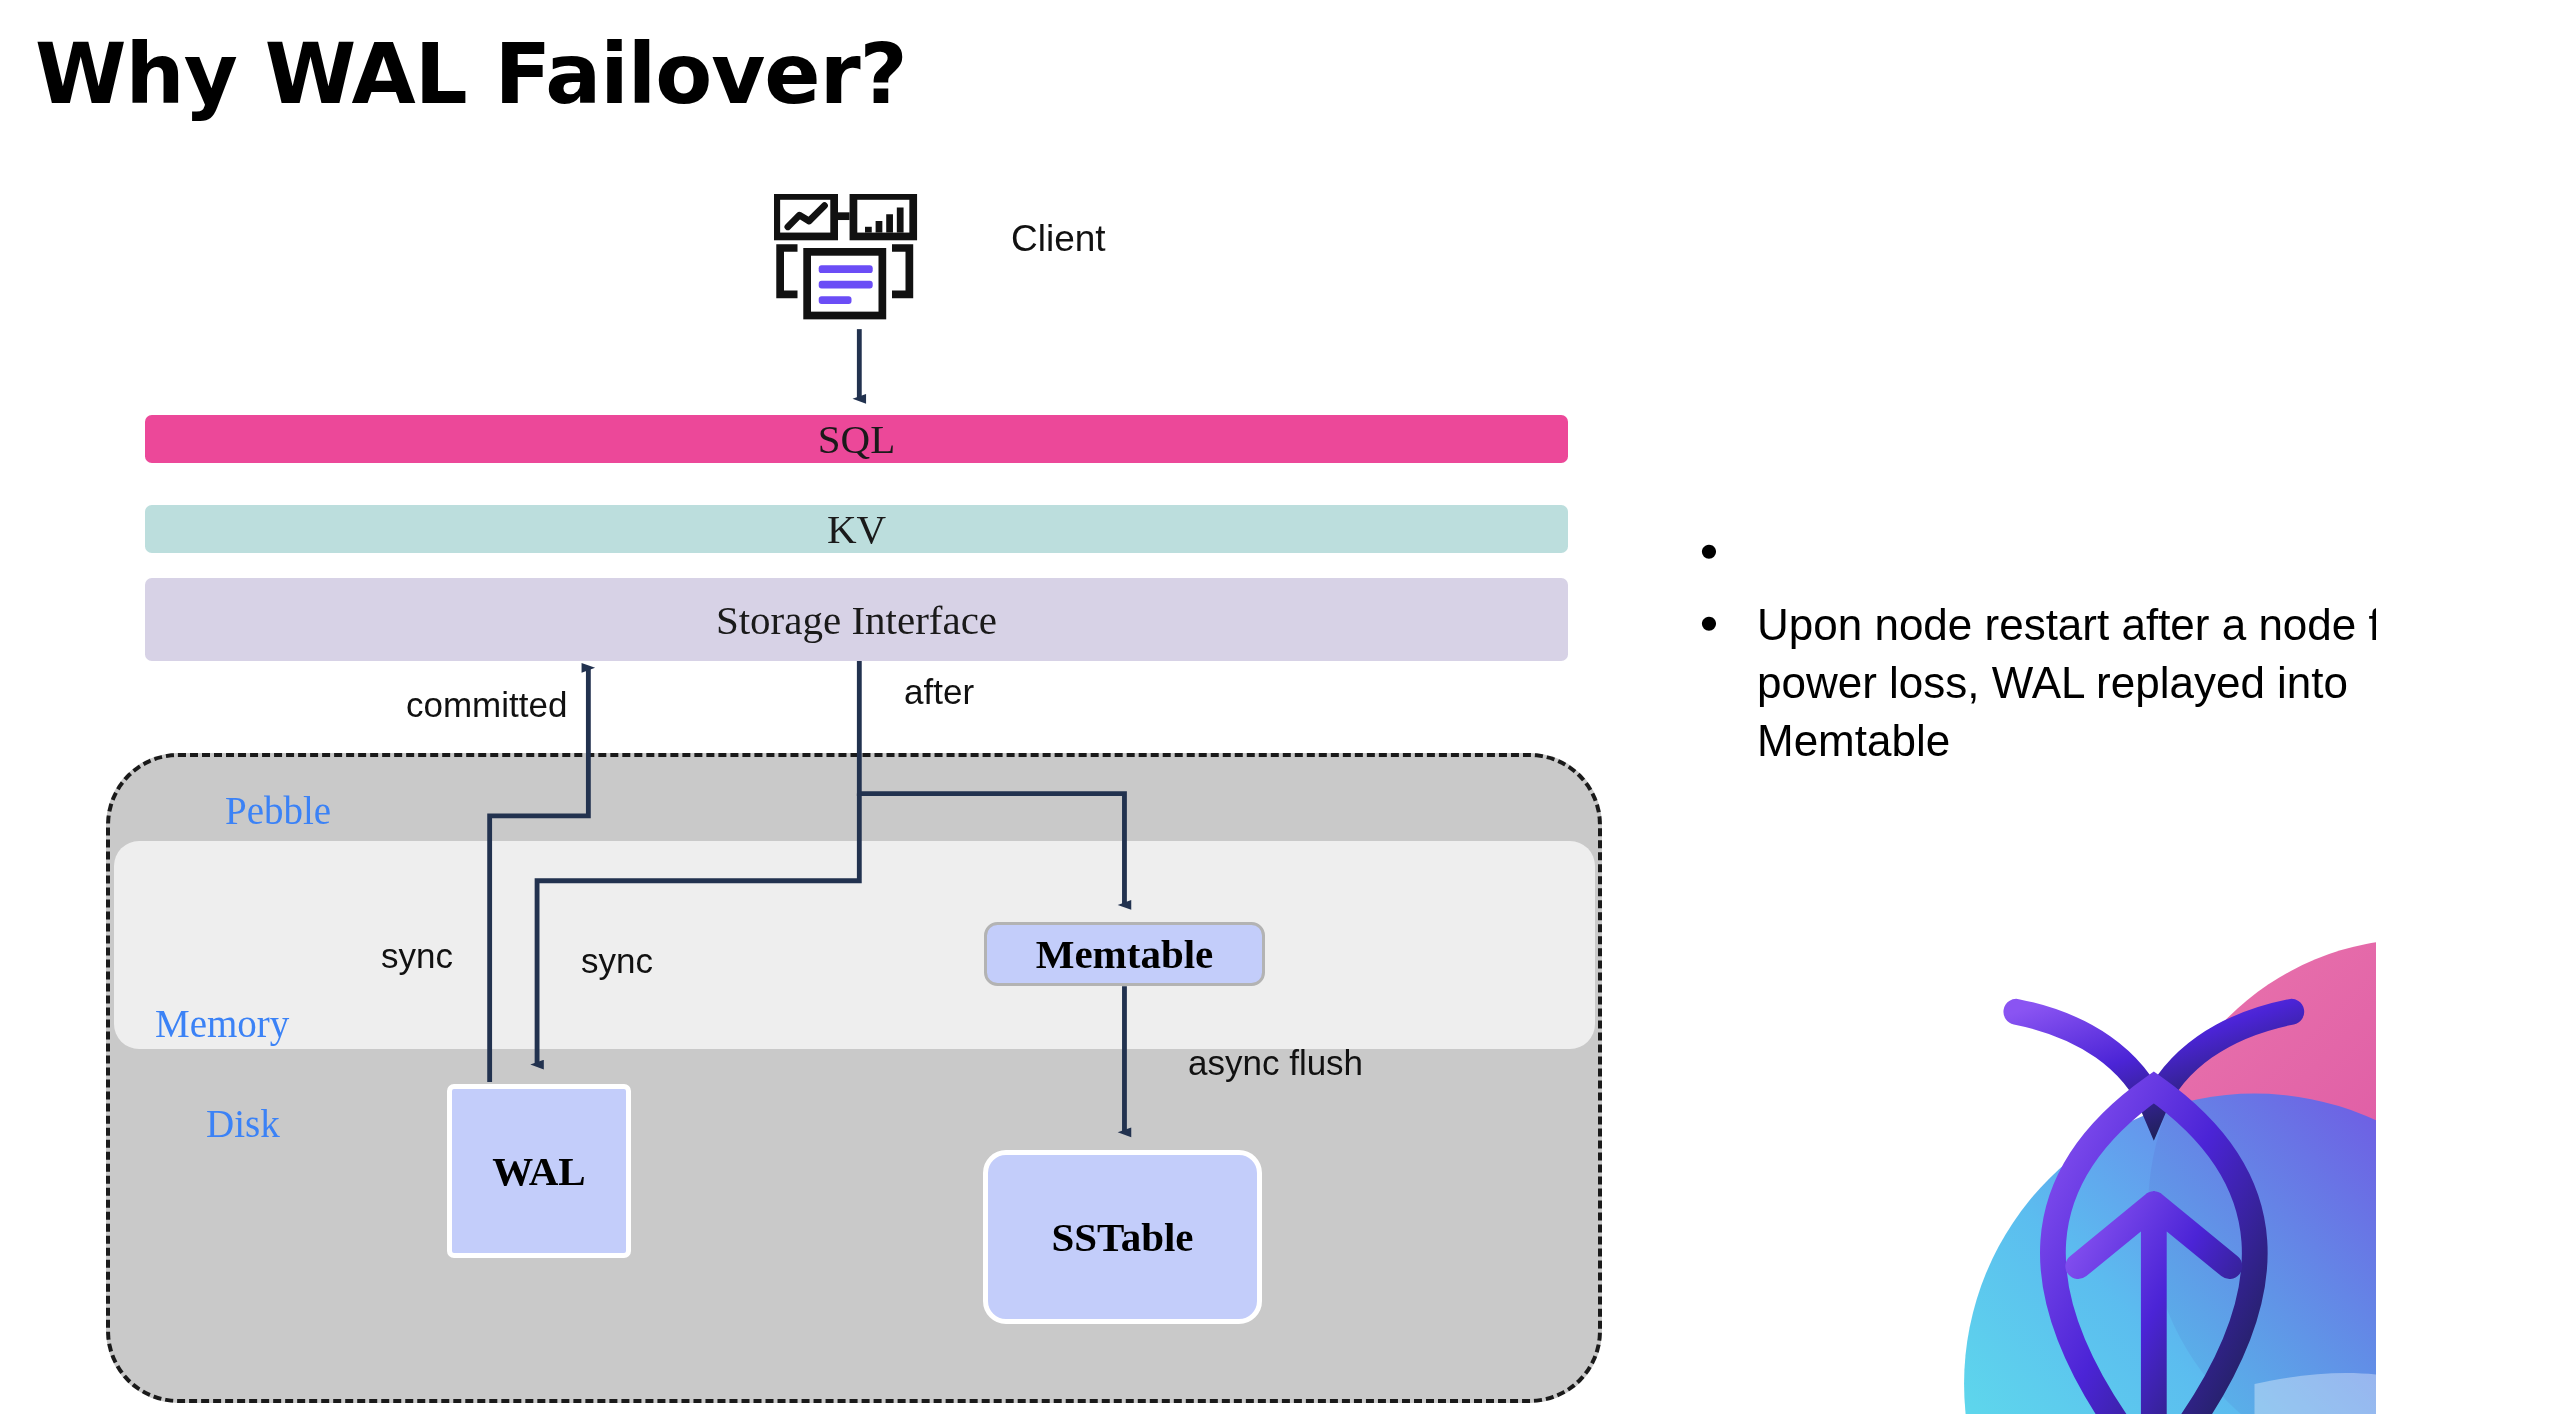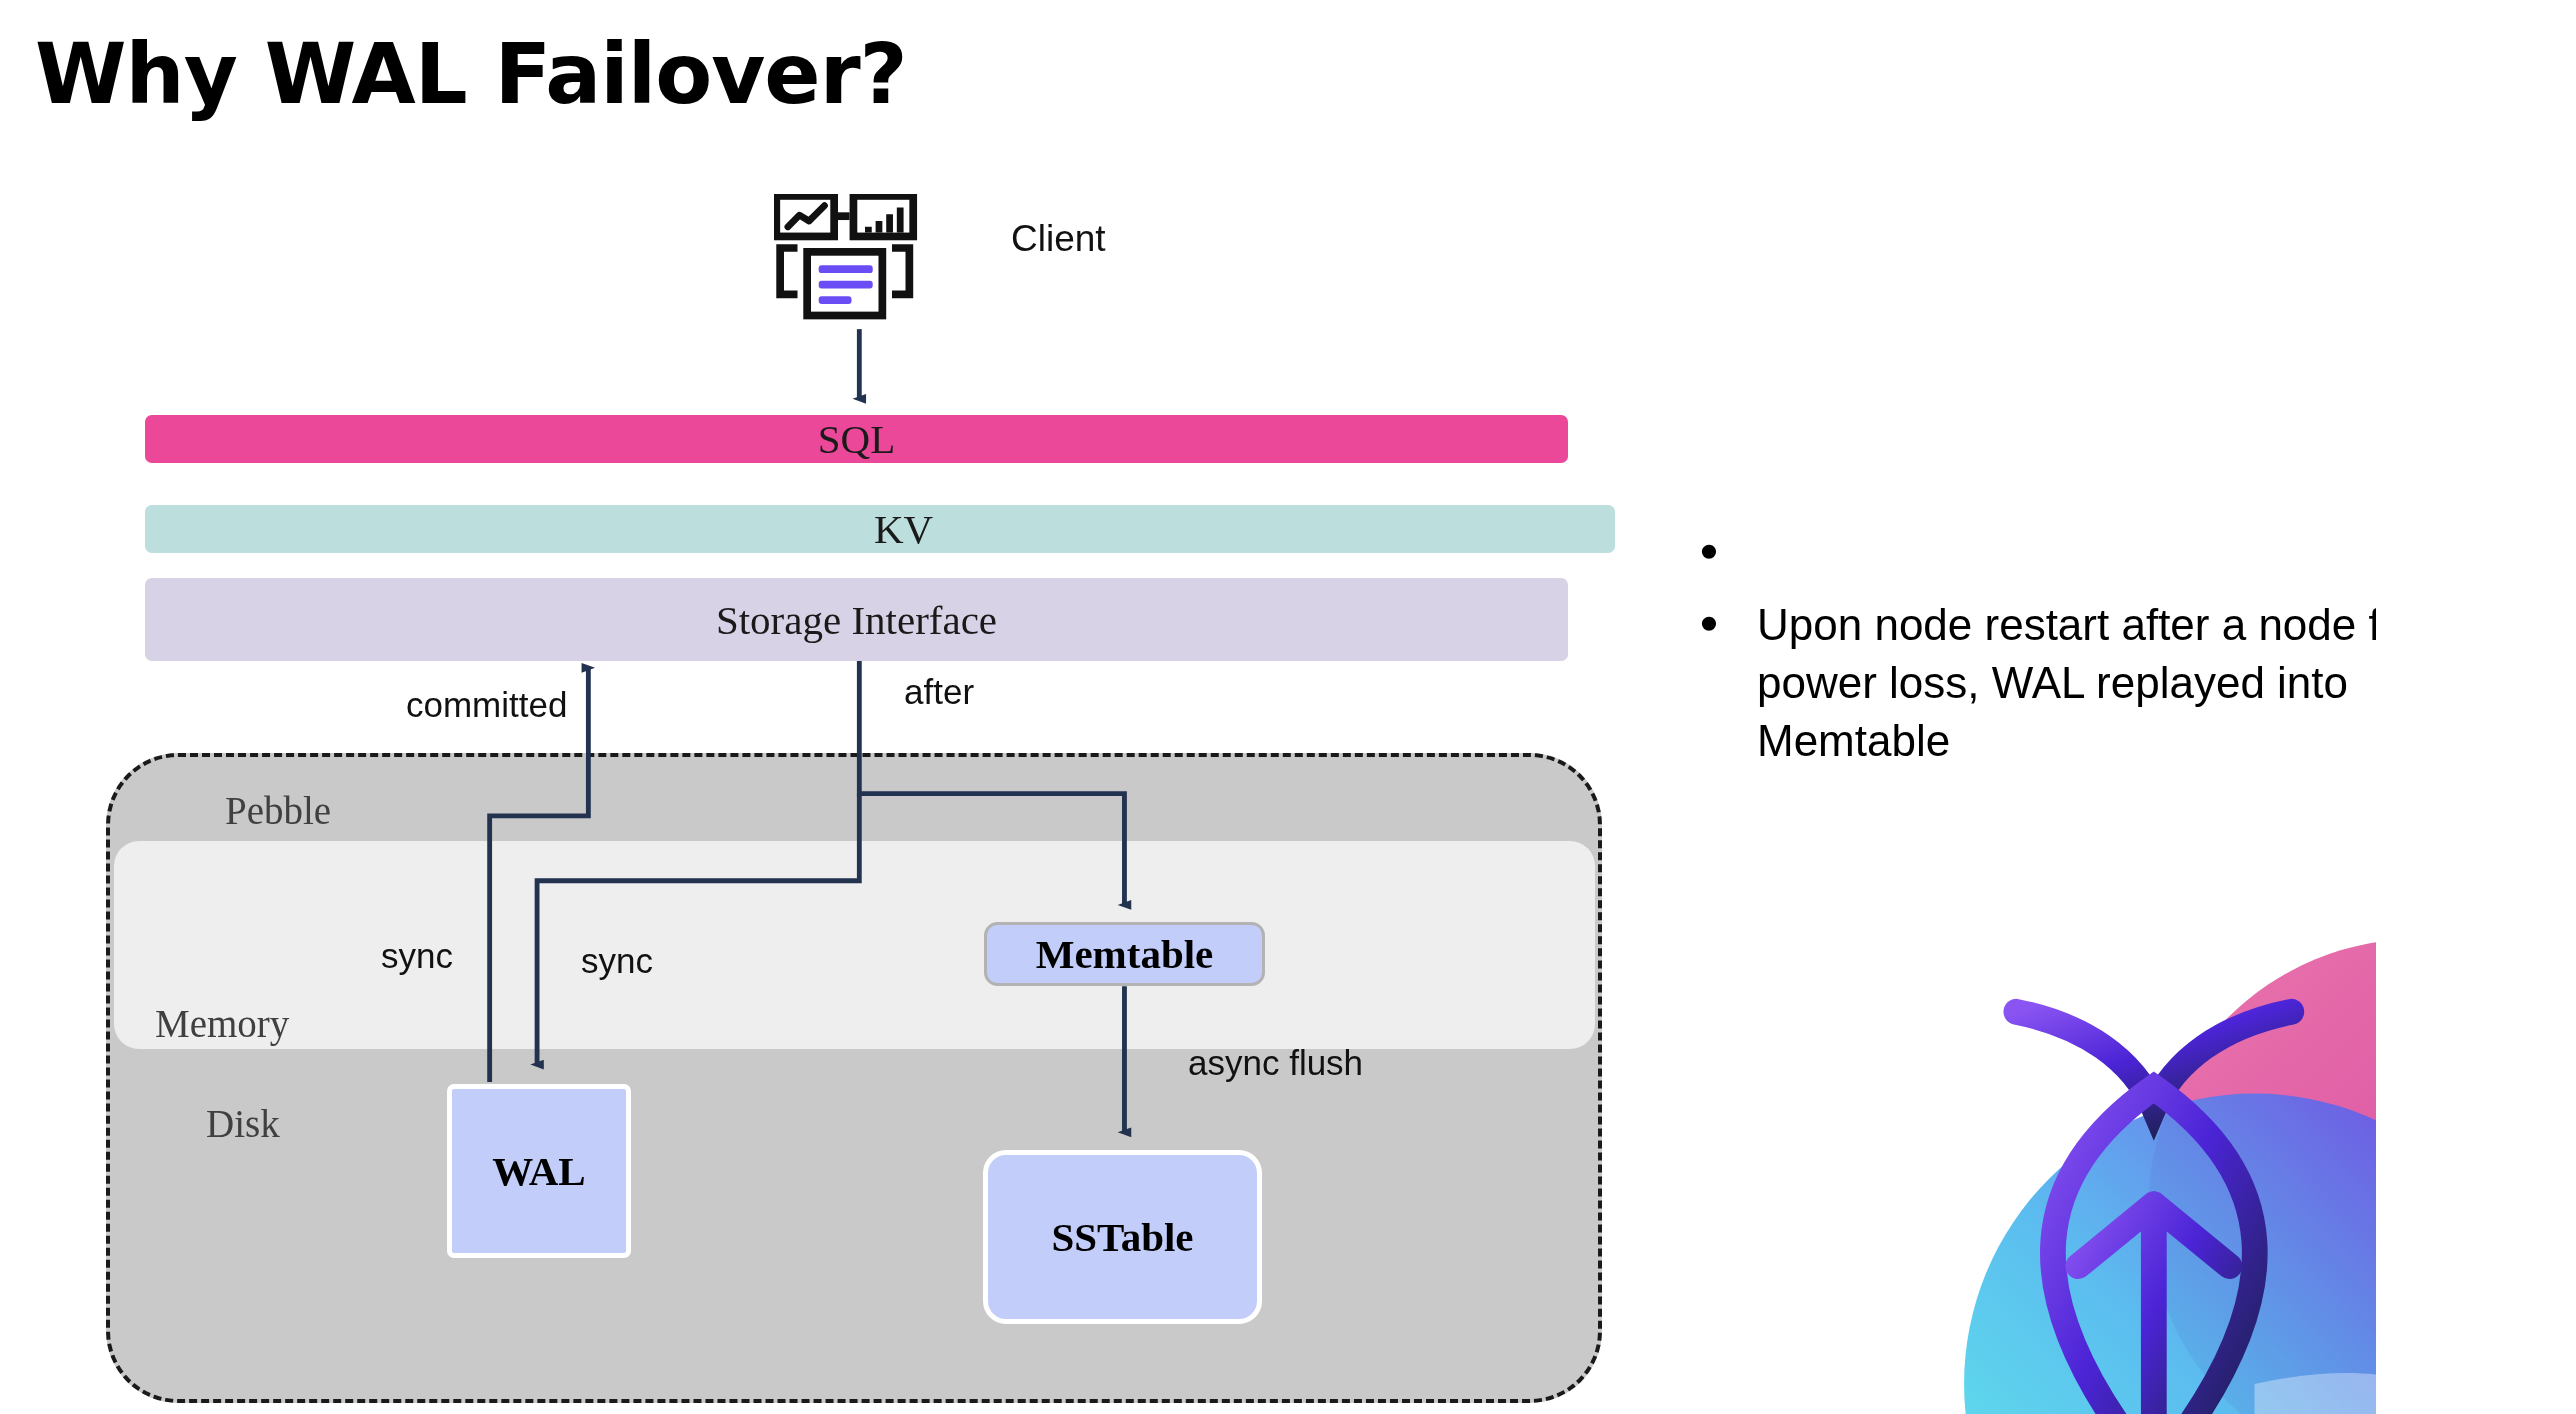--- a/index.html
+++ b/index.html
@@ -81,21 +81,21 @@
     width: 1423px;
     border-radius: 6.8px;
     display: flex;
     align-items: center;
     justify-content: center;
     font-family: "Liberation Serif", serif;
     font-size: 41px;
     color: #1a1a1a;
   }
   #bar-sql { top: 415px; height: 48px; background: #ec4899; }
-  #bar-kv  { top: 505px; height: 48px; background: #bcdedd; padding-left: 47px; }
+  #bar-kv  { top: 505px; height: 48px; background: #bcdedd; }
   #bar-storage { top: 578px; height: 83px; background: #d7d2e6; }
 
   
   #pebble-container {
     position: absolute;
     left: 106px;
     top: 753px;
     width: 1496px;
     height: 650px;
     border: 4.8px dashed #1a1a1a;
@@ -110,21 +110,21 @@
     width: 1481px;
     height: 208px;
     background: #eeeeee;
     border-radius: 25px;
   }
 
   .region-label {
     position: absolute;
     font-family: "Liberation Serif", serif;
     font-size: 39px;
-    color: #404040;
+    color: #3b82f6;
     white-space: nowrap;
   }
   #label-pebble { left: 225px; top: 788px; }
   #label-memory { left: 155px; top: 985px; margin-top: 16px; }
   #label-disk   { left: 206px; top: 1101px; }
 
   
   .node-box {
     position: absolute;
     display: flex;

